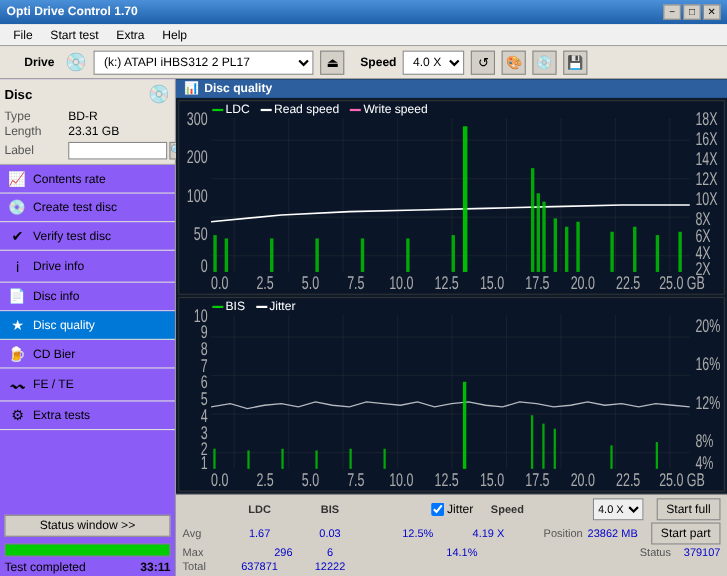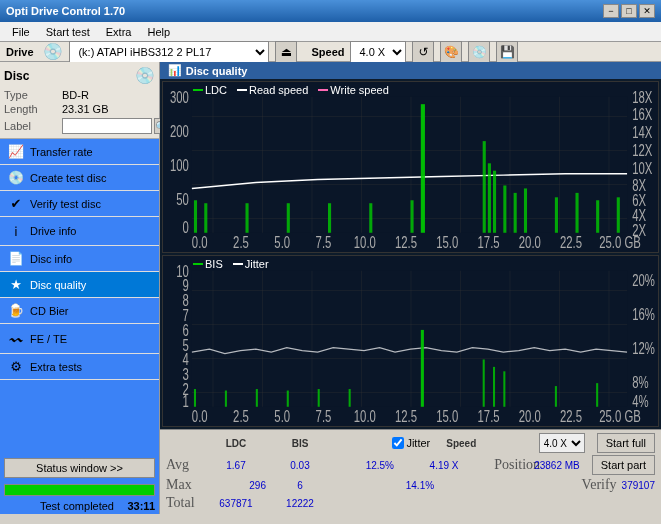--- a/index.html
+++ b/index.html
@@ -42,22 +42,22 @@
       color: #000;
       text-align: center;
     }
 
     
     .drive-bar {
       background: #e8e4dc;
       border-bottom: 1px solid #999;
       display: flex;
       align-items: center;
-      padding: 3px 6px;
-      height: 20px;
+      padding: 3px 22px;
+      height: 30px;
       gap: 6px;
     }
     .drive-label { font-weight: bold; margin-right: 4px; }
     .drive-select {
       height: 22px;
       border: 1px solid #888;
       background: white;
       flex: 1;
       max-width: 200px;
       font-size: 11px;
@@ -82,21 +82,21 @@
 
     
     .main-layout {
       display: flex;
       height: calc(524px - 22px - 20px - 30px);
     }
 
     
     .sidebar {
       width: 160px;
-      background: #3b82f6;
+      background: #8b5cf6;
       border-right: 1px solid #999;
       display: flex;
       flex-direction: column;
       flex-shrink: 0;
     }
 
     .disc-panel {
       background: #e8e4dc;
       border-bottom: 1px solid #aaa;
       padding: 4px;
@@ -177,21 +177,20 @@
     .progress-bar-fill {
       height: 100%;
       background: #00cc00;
     }
     .bottom-status {
       display: flex;
       align-items: center;
       padding: 2px 4px;
       font-size: 10px;
       gap: 6px;
-      margin-left: 36px;
     }
     .status-text { flex: 1; }
     .status-time { font-weight: bold; color: #000; }
 
     
     .content-area {
       flex: 1;
       background: #1a1a2e;
       display: flex;
       flex-direction: column;
@@ -256,21 +255,21 @@
       flex-direction: column;
       gap: 2px;
     }
     .stats-row {
       display: flex;
       gap: 4px;
       align-items: center;
     }
     .stat-header { font-size: 10px; font-weight: bold; color: #333; }
     .stat-value { font-size: 10px; color: #0000cc; }
-    .stat-label { font-size: 14px; color: #555; width: 36px; font-family: Liberation Serif, serif; }
+    .stat-label { font-size: 10px; color: #555; width: 36px; }
 
     .jitter-check { display: flex; align-items: center; gap: 2px; font-size: 10px; }
 
     .start-btn {
       background: #d4d0c8;
       border: 1px solid #888;
       padding: 3px 8px;
       cursor: pointer;
       font-size: 11px;
       white-space: nowrap;
@@ -344,21 +343,21 @@
       <div class="label-row">
         <span class="disc-key">Label</span>
         <input class="label-input" type="text" value="" style="">
         <button class="label-btn">🔍</button>
       </div>
     </div>
 
     <div class="nav-items">
       <div class="nav-item">
         <span class="nav-icon">📈</span>
-        <span class="nav-label">Transfer rate</span>
+        <span class="nav-label">Contents rate</span>
       </div>
       <div class="nav-item">
         <span class="nav-icon">💿</span>
         <span class="nav-label">Create test disc</span>
       </div>
       <div class="nav-item">
         <span class="nav-icon">✔</span>
         <span class="nav-label">Verify test disc</span>
       </div>
       <div class="nav-item">
@@ -591,21 +590,21 @@
         </div>
 
         <div class="stats-row">
           <span class="stat-label">Max</span>
           <span class="stat-value" style="width:60px; text-align:right;">296</span>
           <span class="stat-value" style="width:60px; text-align:center;">6</span>
           <span style="flex:1;"></span>
           <span class="stat-value">14.1%</span>
           <span style="flex:1;"></span>
           <span style="flex:1;"></span>
-          <span class="stat-label">Verify</span>
+          <span class="stat-label">Status</span>
           <span class="stat-value">379107</span>
         </div>
         <div class="stats-row">
           <span class="stat-label">Total</span>
           <span class="stat-value" style="width:60px; text-align:center;">637871</span>
           <span class="stat-value" style="width:60px; text-align:center;">12222</span>
         </div>
       </div>
 
     </div>

